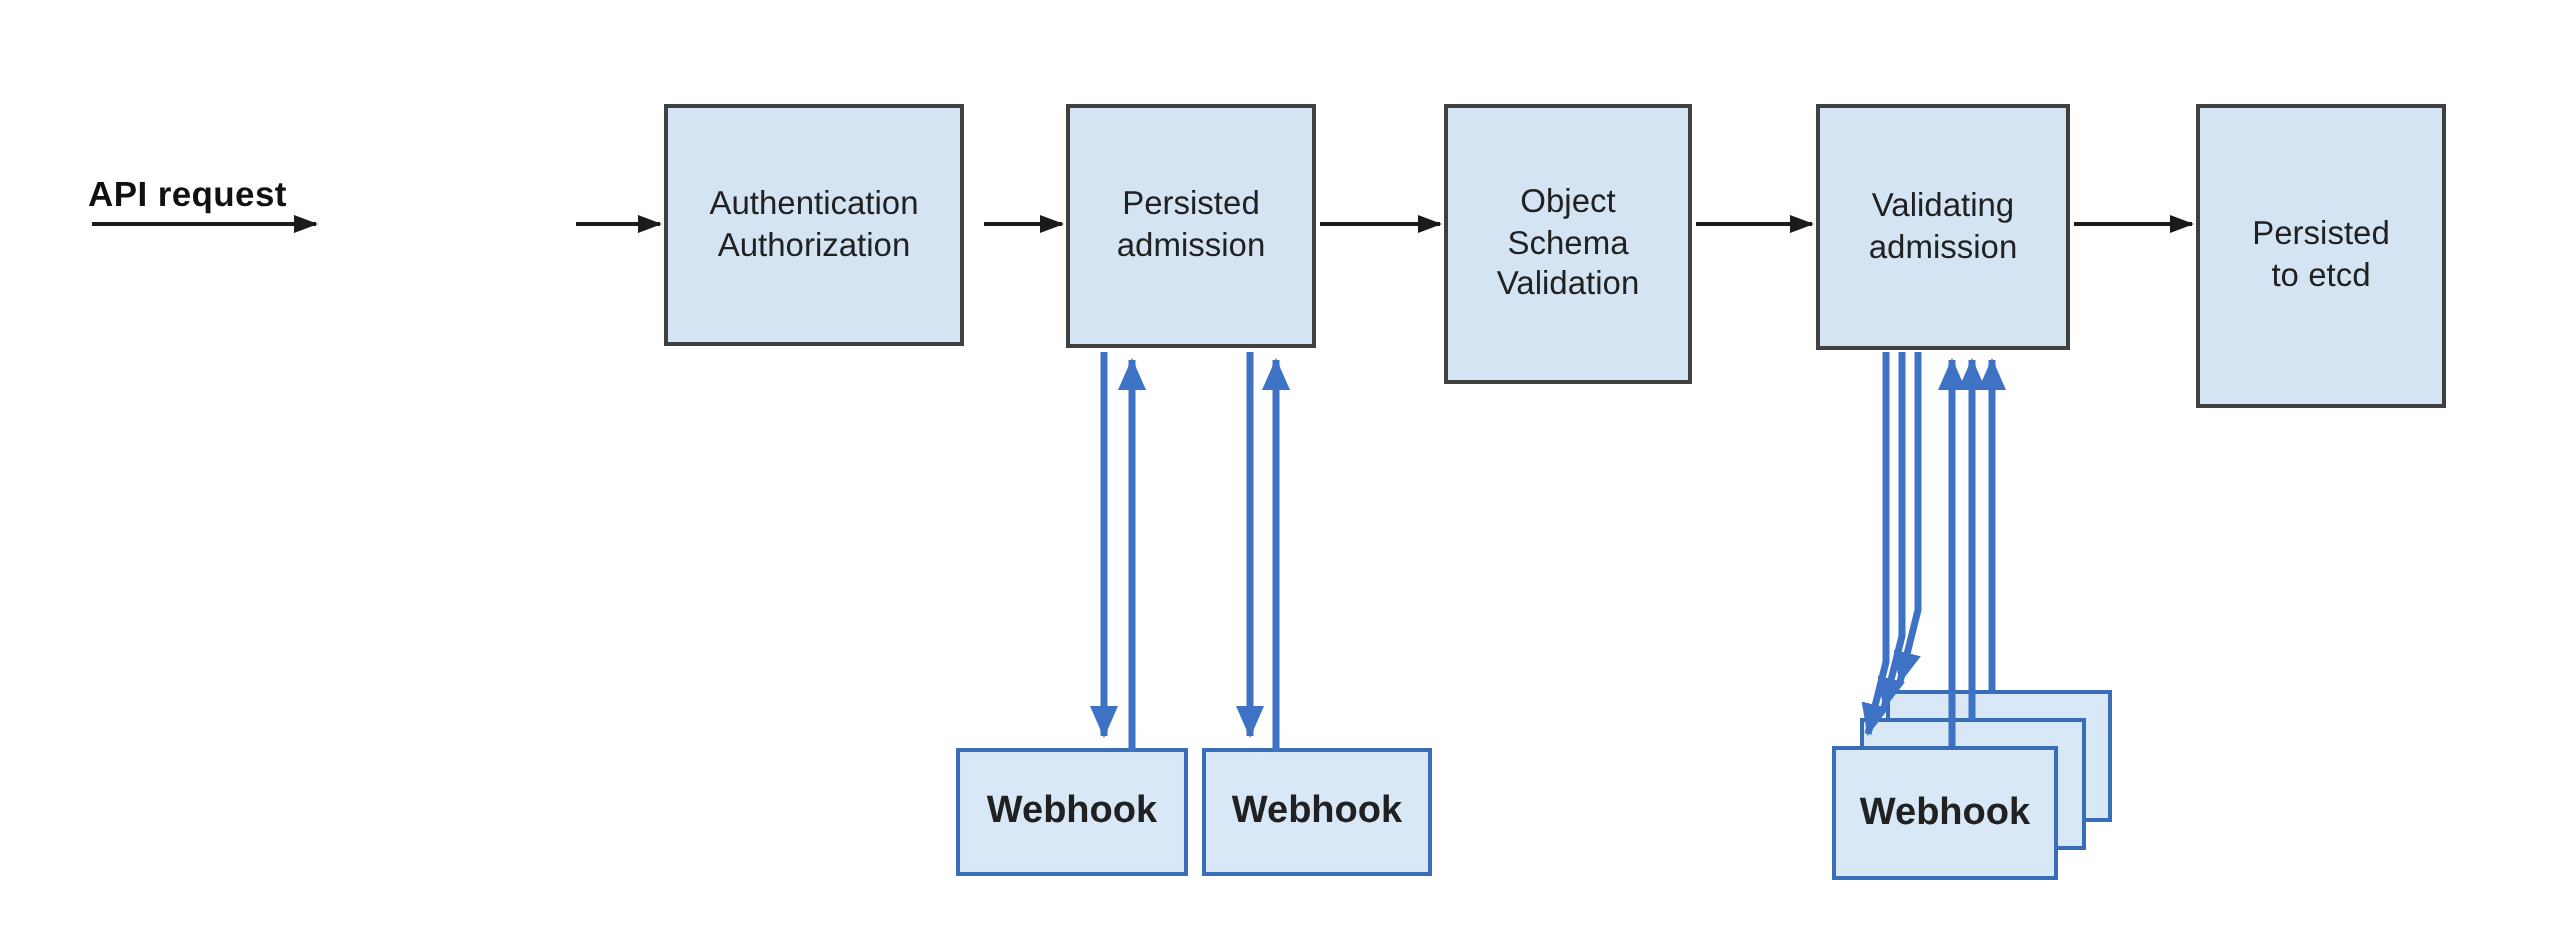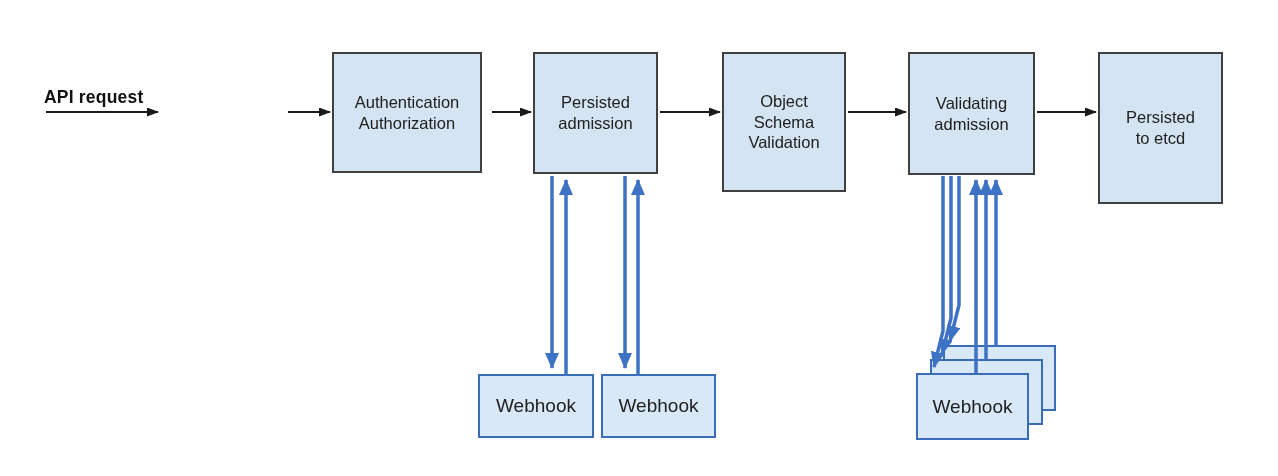--- a/index.html
+++ b/index.html
@@ -14,21 +14,21 @@
     display:flex;align-items:center;justify-content:center;
     text-align:center;color:var(--text,#212121);
     font-size:16.5px;line-height:1.26;white-space:pre-line;
   }
   .webhook{
     position:absolute;box-sizing:border-box;
     background:var(--webhook-fill,#d8e8f6);
     border:2px solid var(--webhook-border,#3a6db8);
     display:flex;align-items:center;justify-content:center;
     text-align:center;color:var(--text,#212121);
-    font-size:19px;font-weight:400;white-space:pre-line;overflow:hidden;
+    font-size:19px;font-weight:700;white-space:pre-line;overflow:hidden;
   }
   .request-label{
     position:absolute;left:44px;top:87px;
     font-size:17.5px;font-weight:600;color:#111111;letter-spacing:0.2px;
   }
   .arrows{position:absolute;left:0;top:0;z-index:10;pointer-events:none;}
   .arrow-black{stroke:var(--arrow-black,#1a1a1a);stroke-width:2;fill:none;}
   .arrow-blue{stroke:var(--arrow-blue,#3e72c4);stroke-width:3.5;fill:none;}
   .head-black{fill:var(--arrow-black,#1a1a1a);}
   .head-blue{fill:var(--arrow-blue,#3e72c4);}

